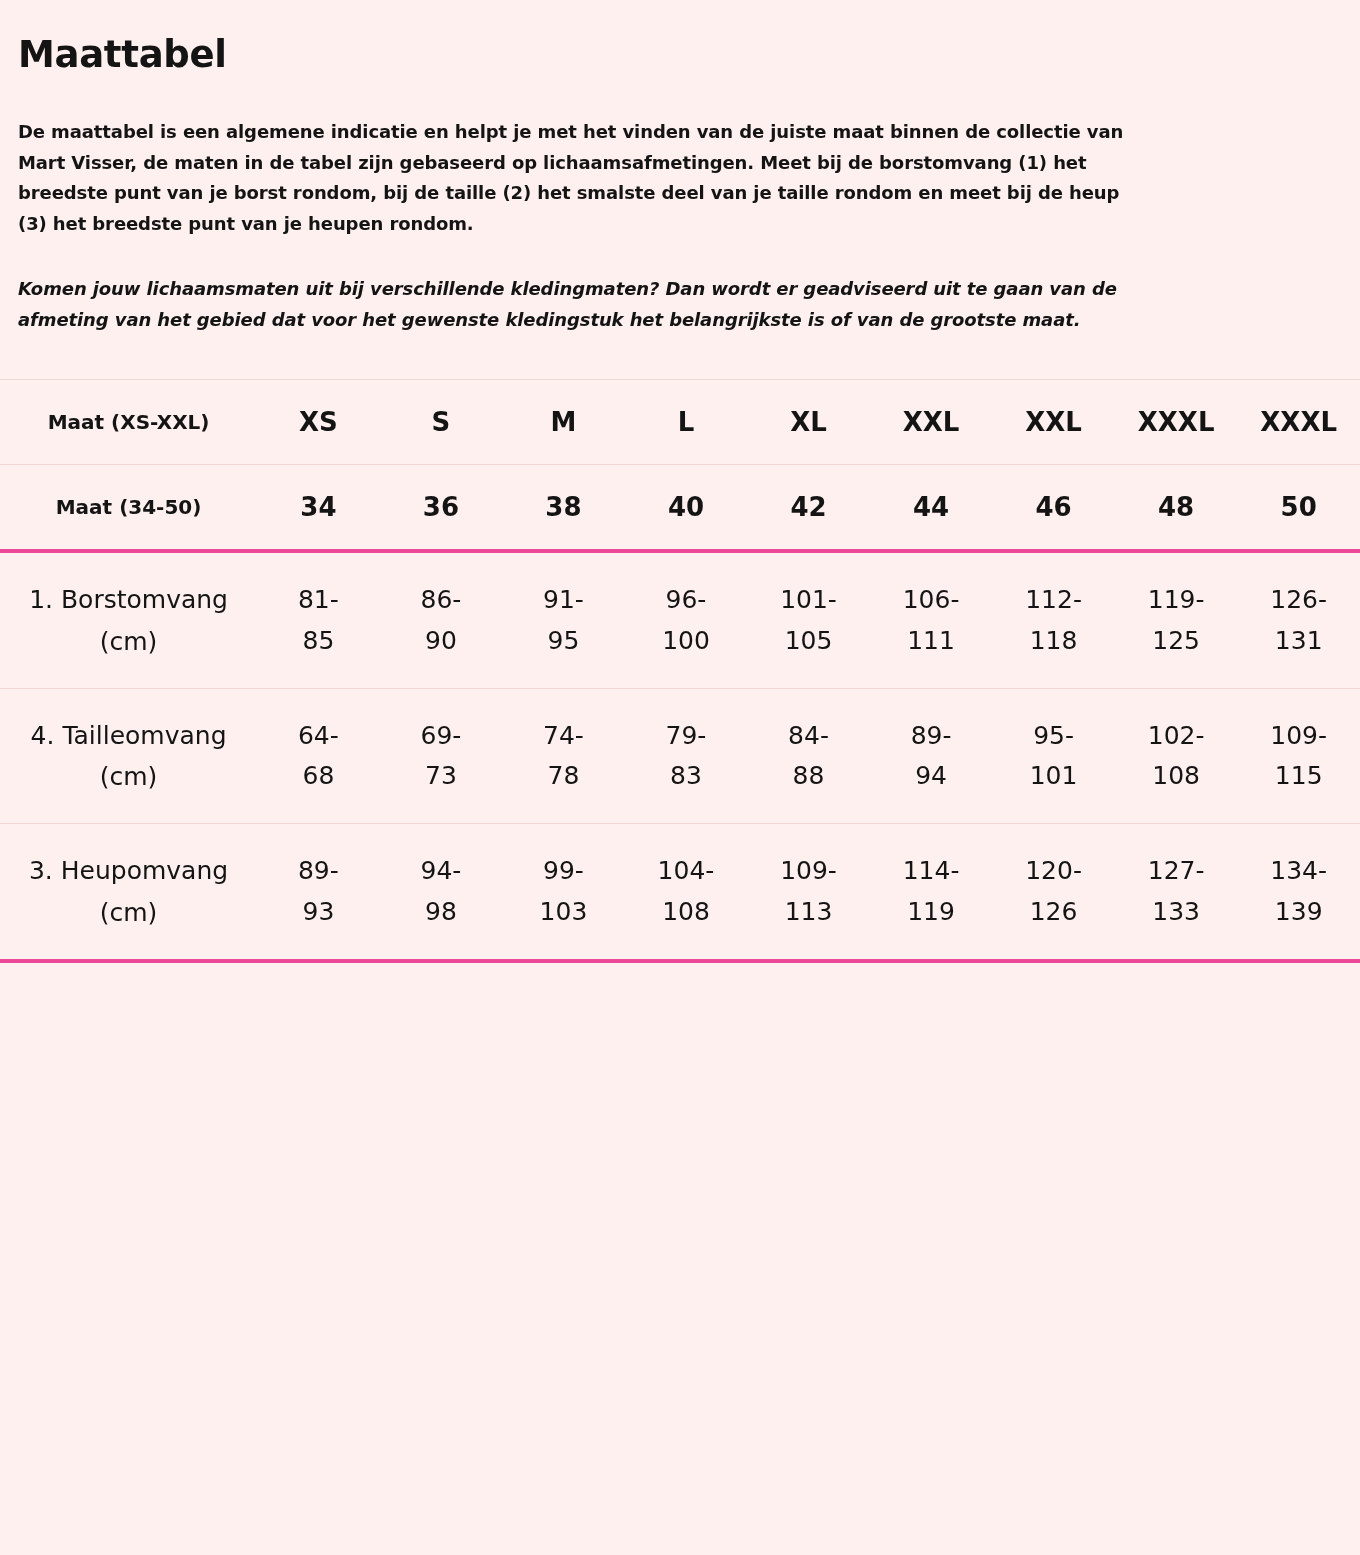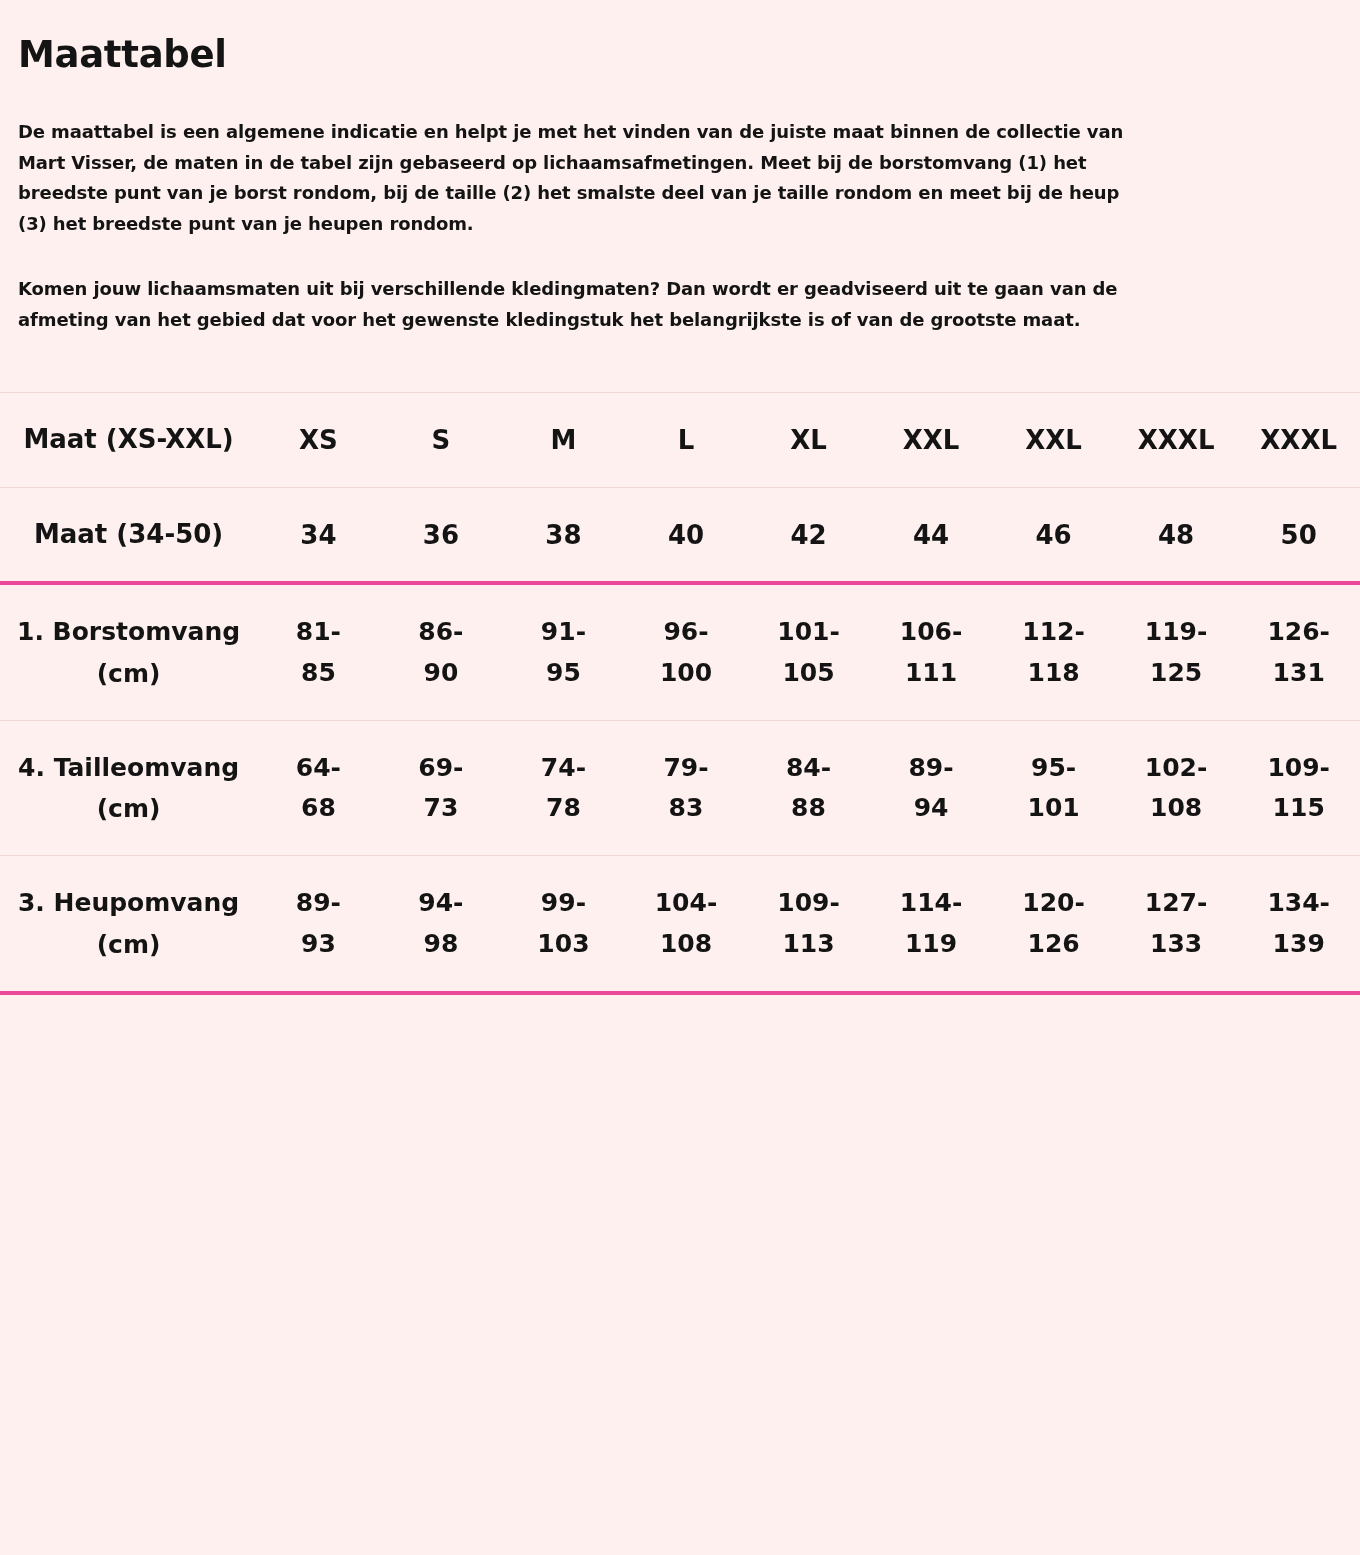--- a/index.html
+++ b/index.html
@@ -31,21 +31,22 @@
     letter-spacing: -0.3px;
   }
   p.para {
     font-size: 18px;
     line-height: 1.72;
     font-weight: 700;
     margin: 0 0 34px 0;
     letter-spacing: -0.1px;
   }
   p.para:last-child {
-    margin-bottom: 16px;
+    margin-bottom: 3px;
+    font-style: italic;
   }
 
   table.sizes {
     width: 1360px;
     border-collapse: collapse;
     table-layout: fixed;
     font-size: 25px;
   }
   table.sizes tr {
     border-top: 1px solid #f0d8d4;
@@ -65,30 +66,30 @@
     padding-left: 18px;
     padding-right: 6px;
     width: 256px;
   }
   .hdr-row th {
     font-weight: 700;
     font-size: 26px;
   }
   .hdr-row th.rowhead {
     font-weight: 700;
-    font-size: 26px;
+    font-size: 20px;
     line-height: 1.6;
   }
   .measure-row td.rowhead {
-    font-weight: 700;
+    font-weight: 400;
     font-size: 25px;
     line-height: 1.65;
   }
   .measure-row td.val {
-    font-weight: 700;
+    font-weight: 400;
     font-size: 25px;
     line-height: 1.62;
     white-space: pre-line;
     margin-top: 30px;
   }
   .sizes col.c1 { width: 256px; }
   .sizes col.cx { width: 122px; }
   .spacer-bottom { height: 40px; }
 </style>
 </head>

